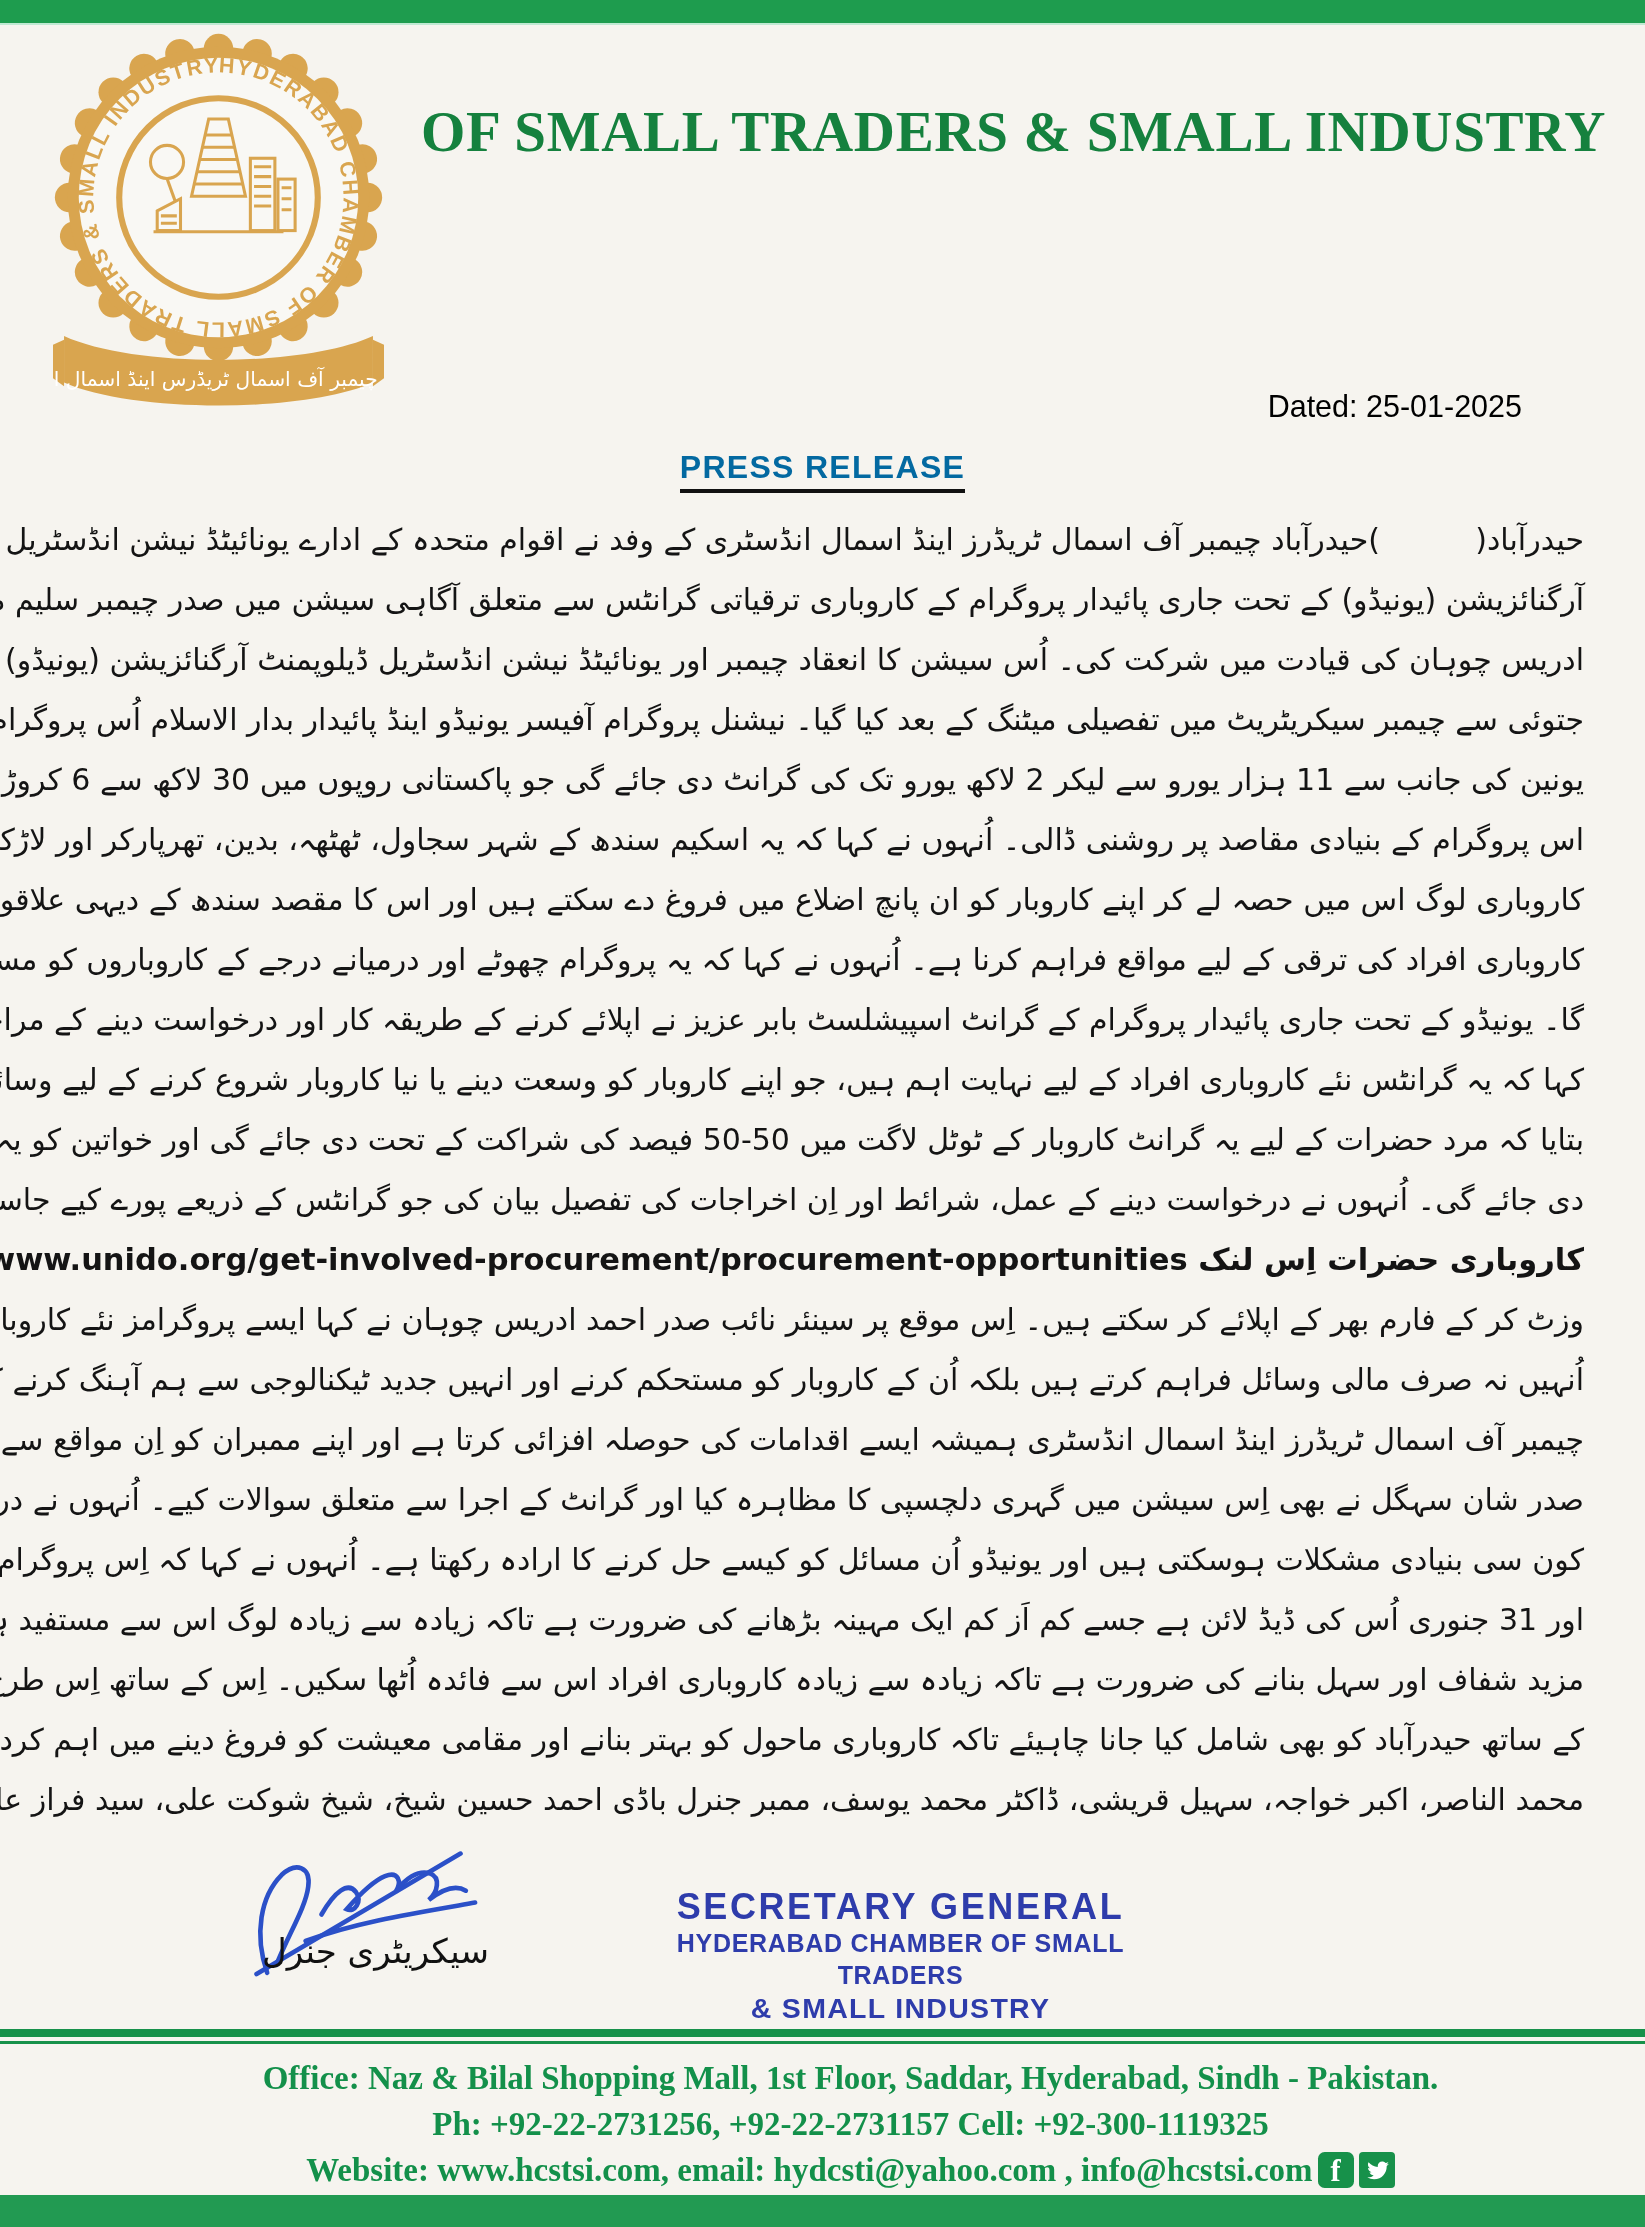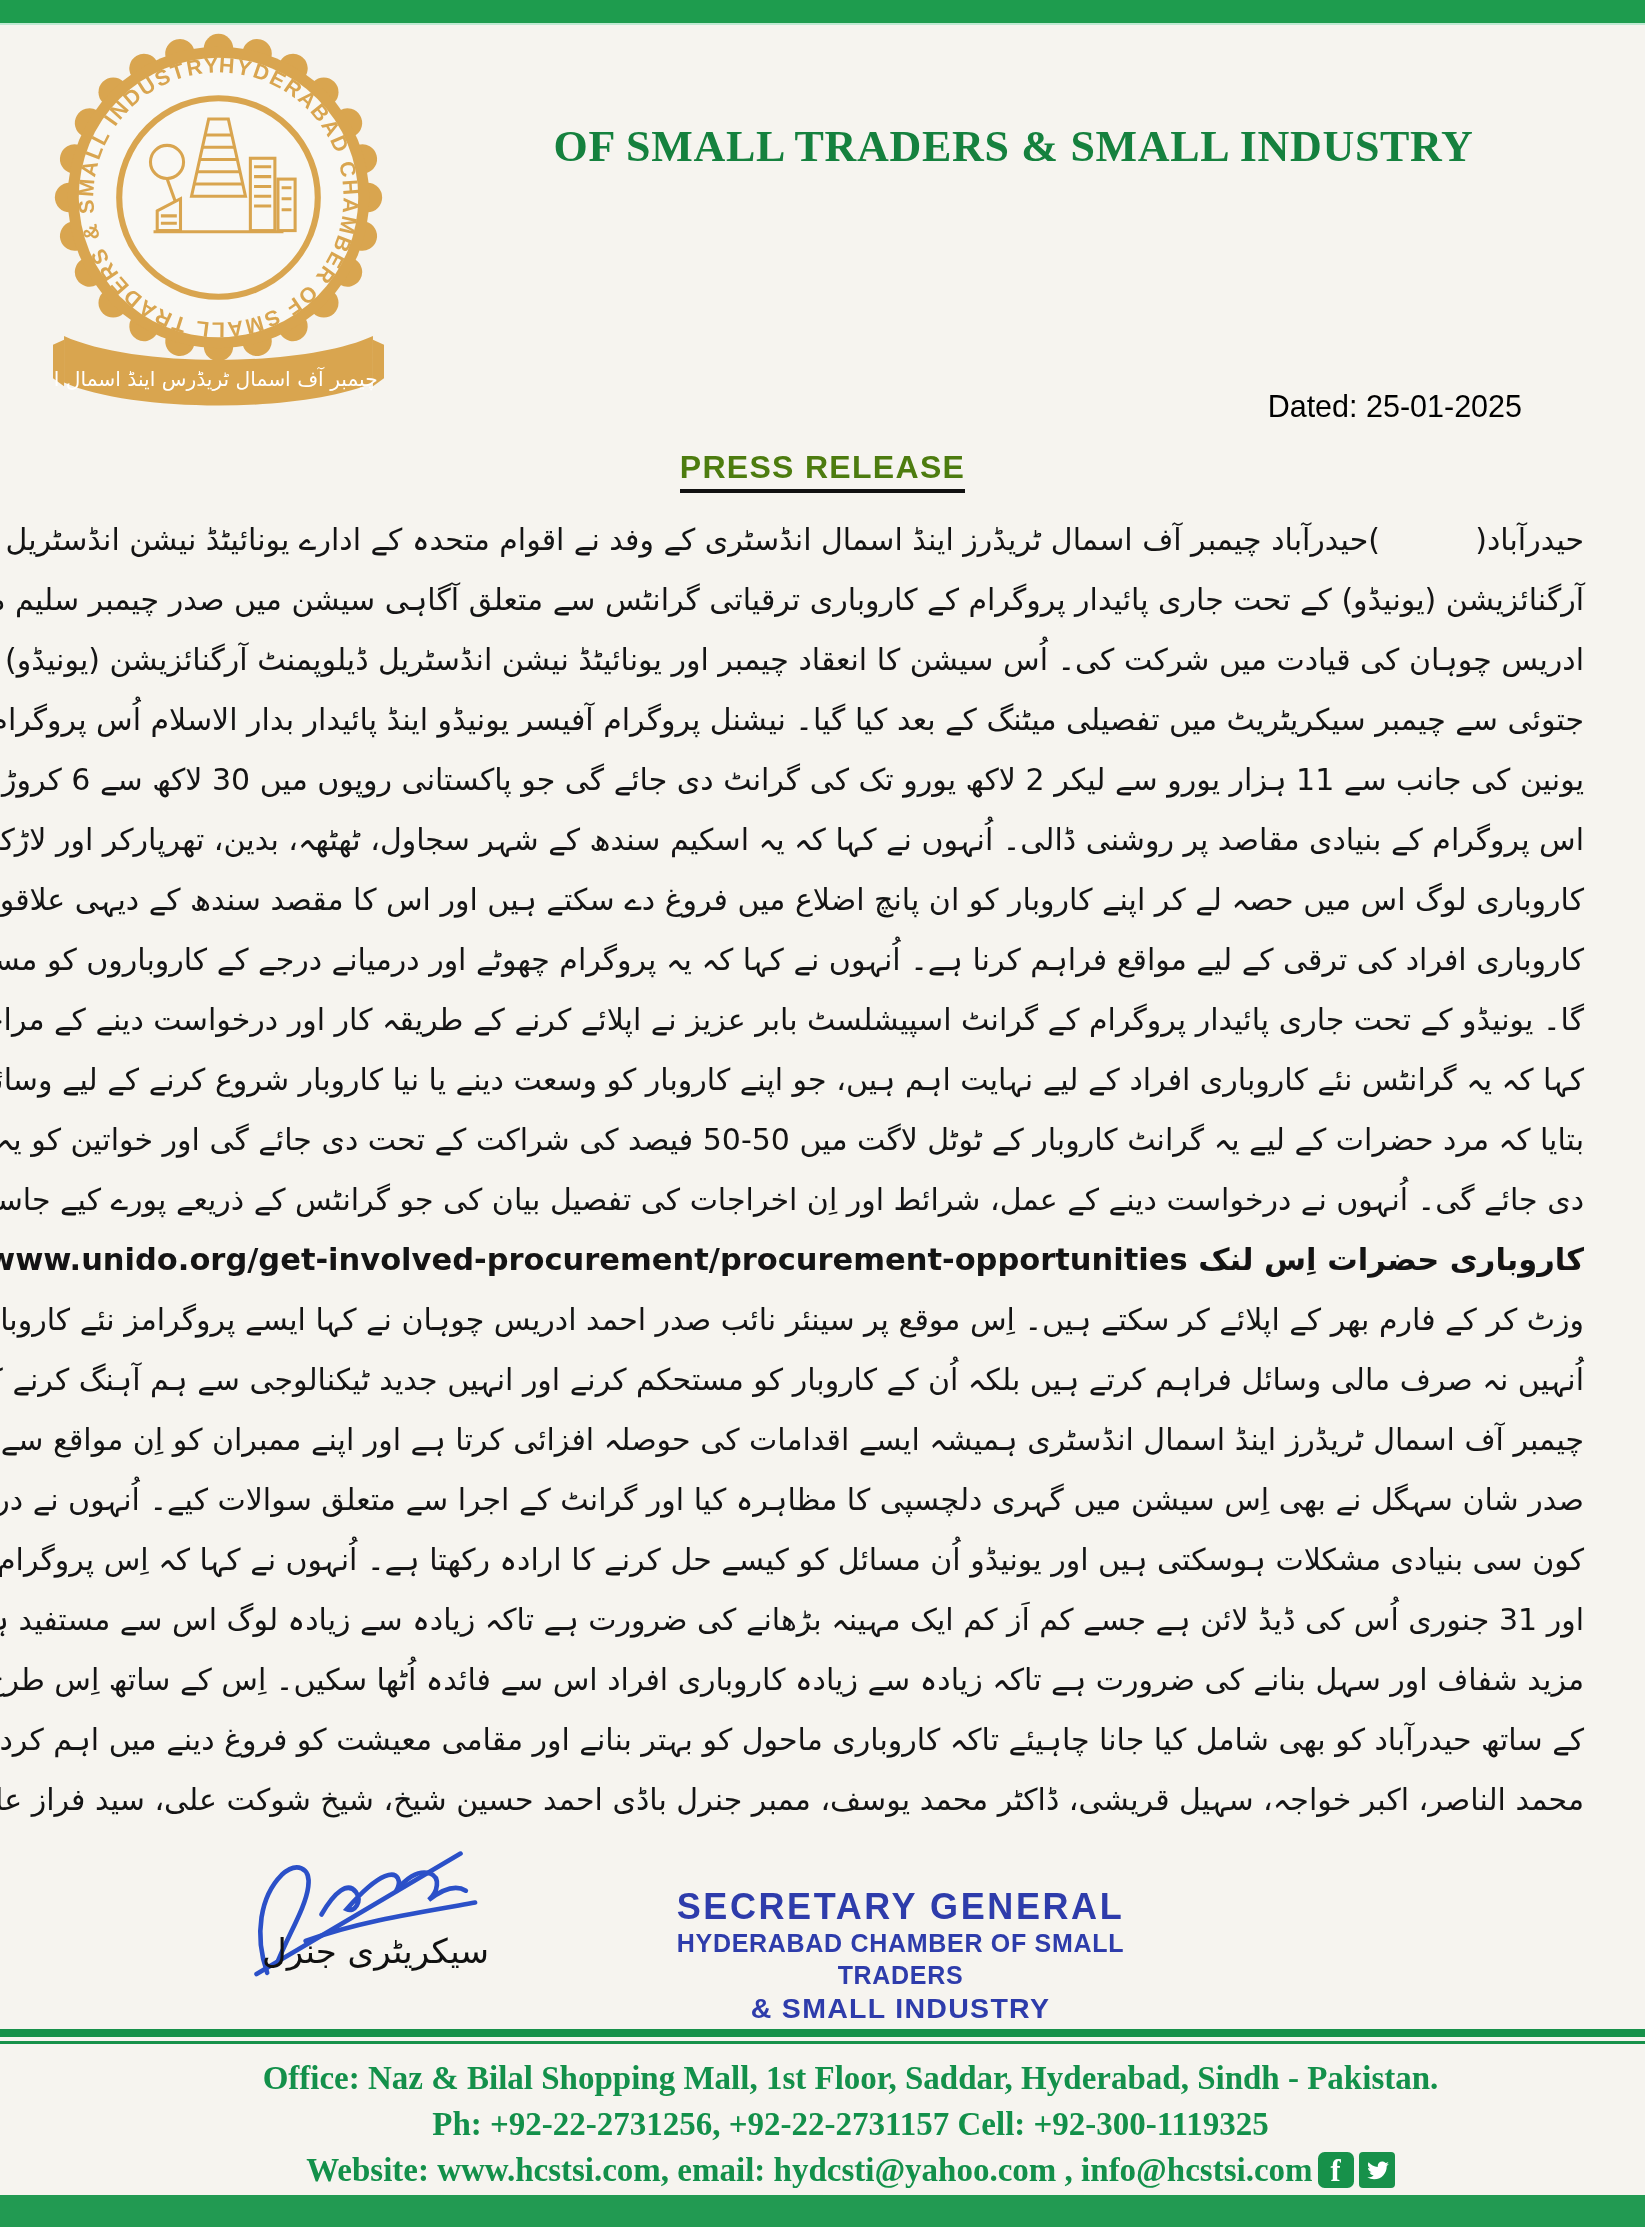--- a/index.html
+++ b/index.html
@@ -6,24 +6,24 @@
   .page{position:relative;width:1645px;height:2227px;background:#f6f4ef;overflow:hidden;
         font-family:"Liberation Sans",sans-serif;}
   .top-band{position:absolute;left:0;top:0;width:100%;height:22.5px;background:#1e9c4e;border-bottom:2.6px solid #bfe9d2;}
   .bottom-band{position:absolute;left:0;bottom:0;width:100%;height:32px;background:#229a52;}
 
   
   .logo-wrap{position:absolute;left:53px;top:32px;width:331px;height:331px;}
   .title-block{position:absolute;left:404px;top:99px;width:1219px;text-align:center;color:#15813e;
                font-family:"Liberation Serif",serif;font-weight:bold;}
   .title-line1{font-size:81px;line-height:99px;letter-spacing:1.3px;}
-  .title-line2{font-size:44px;line-height:66px;letter-spacing:0.7px;margin-top:15px;}
+  .title-line2{font-size:57px;line-height:66px;letter-spacing:0.7px;}
   .dated{position:absolute;right:123px;top:389px;font-size:30.5px;color:#000000;}
   .press-release{position:absolute;left:0;top:449px;width:100%;text-align:center;}
-  .press-release span{display:inline-block;font-size:32px;font-weight:bold;letter-spacing:1.3px;color:#4d7c0f;
+  .press-release span{display:inline-block;font-size:32px;font-weight:bold;letter-spacing:1.3px;color:#0369a1;
                       border-bottom:4px solid #111;padding-bottom:3.3px;}
 
   
   .body-block{position:absolute;left:66px;top:511px;width:1518px;}
   .body-line{direction:rtl;unicode-bidi:plaintext;height:60px;font-size:30px;line-height:57px;color:#141414;
              text-align:justify;text-align-last:justify;font-family:"DejaVu Sans","Liberation Serif",sans-serif;
              white-space:nowrap;overflow:visible;}
   .body-line.url-line{font-size:30.5px;font-weight:bold;letter-spacing:0;}
   .body-line.closing-line{text-align:right;text-align-last:right;padding-left:0;padding-right:159px;box-sizing:border-box;}
 

